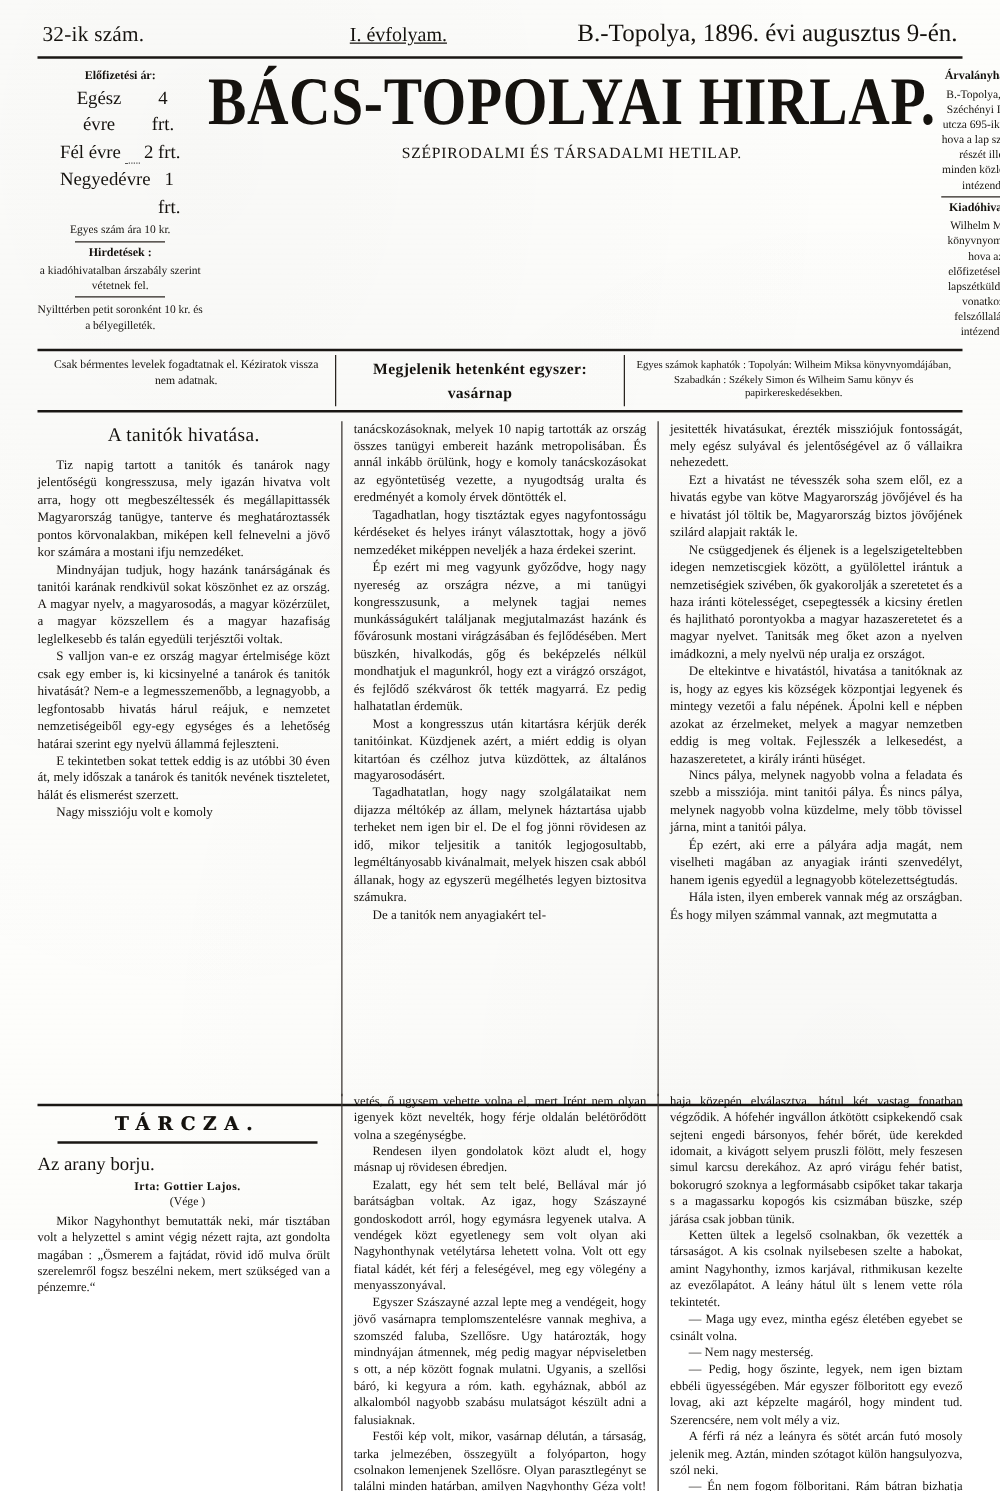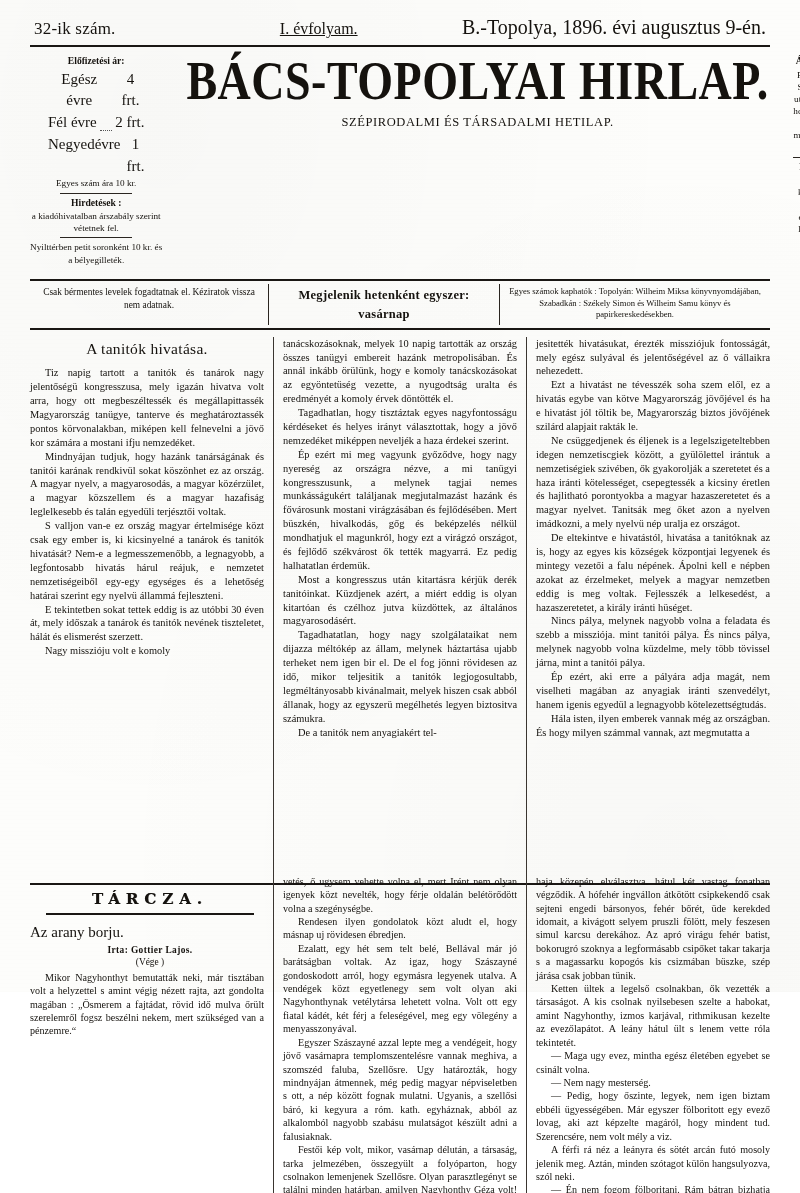--- a/index.html
+++ b/index.html
@@ -50,21 +50,20 @@
   .rule-thick {
     border-top: 2px solid #1a1714;
     margin: 2px 0 0 0;
   }
 
   
   .masthead {
     display: flex;
     align-items: flex-start;
     padding-top: 5px;
-    gap: 20px;
   }
   .mast-col {
     width: 178px;
     font-size: 9.2px;
     line-height: 1.32;
     text-align: center;
     padding-top: 3px;
   }
   .mast-col .hdr {
     font-weight: bold;

